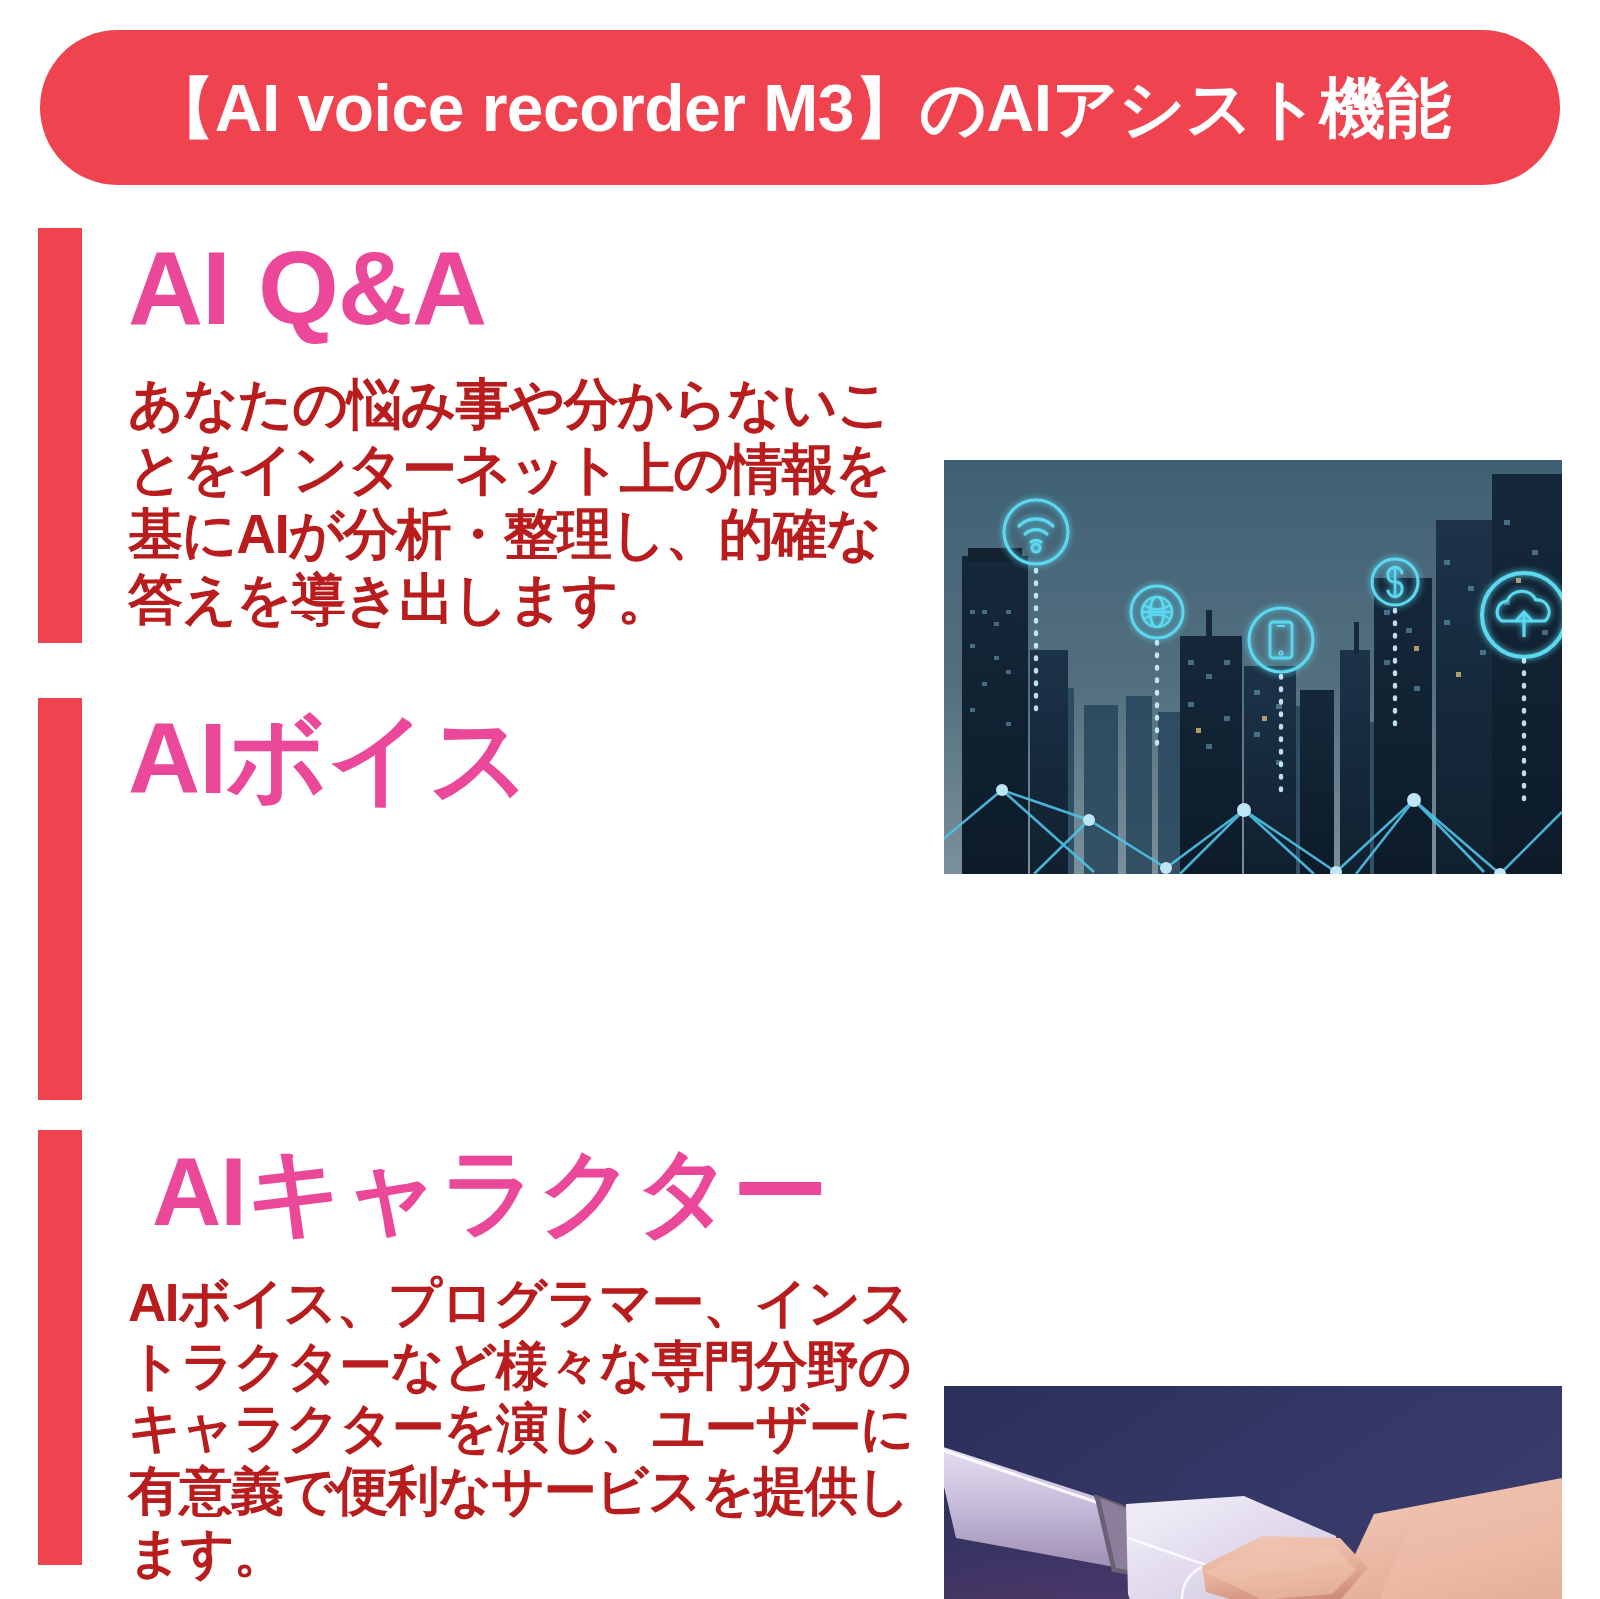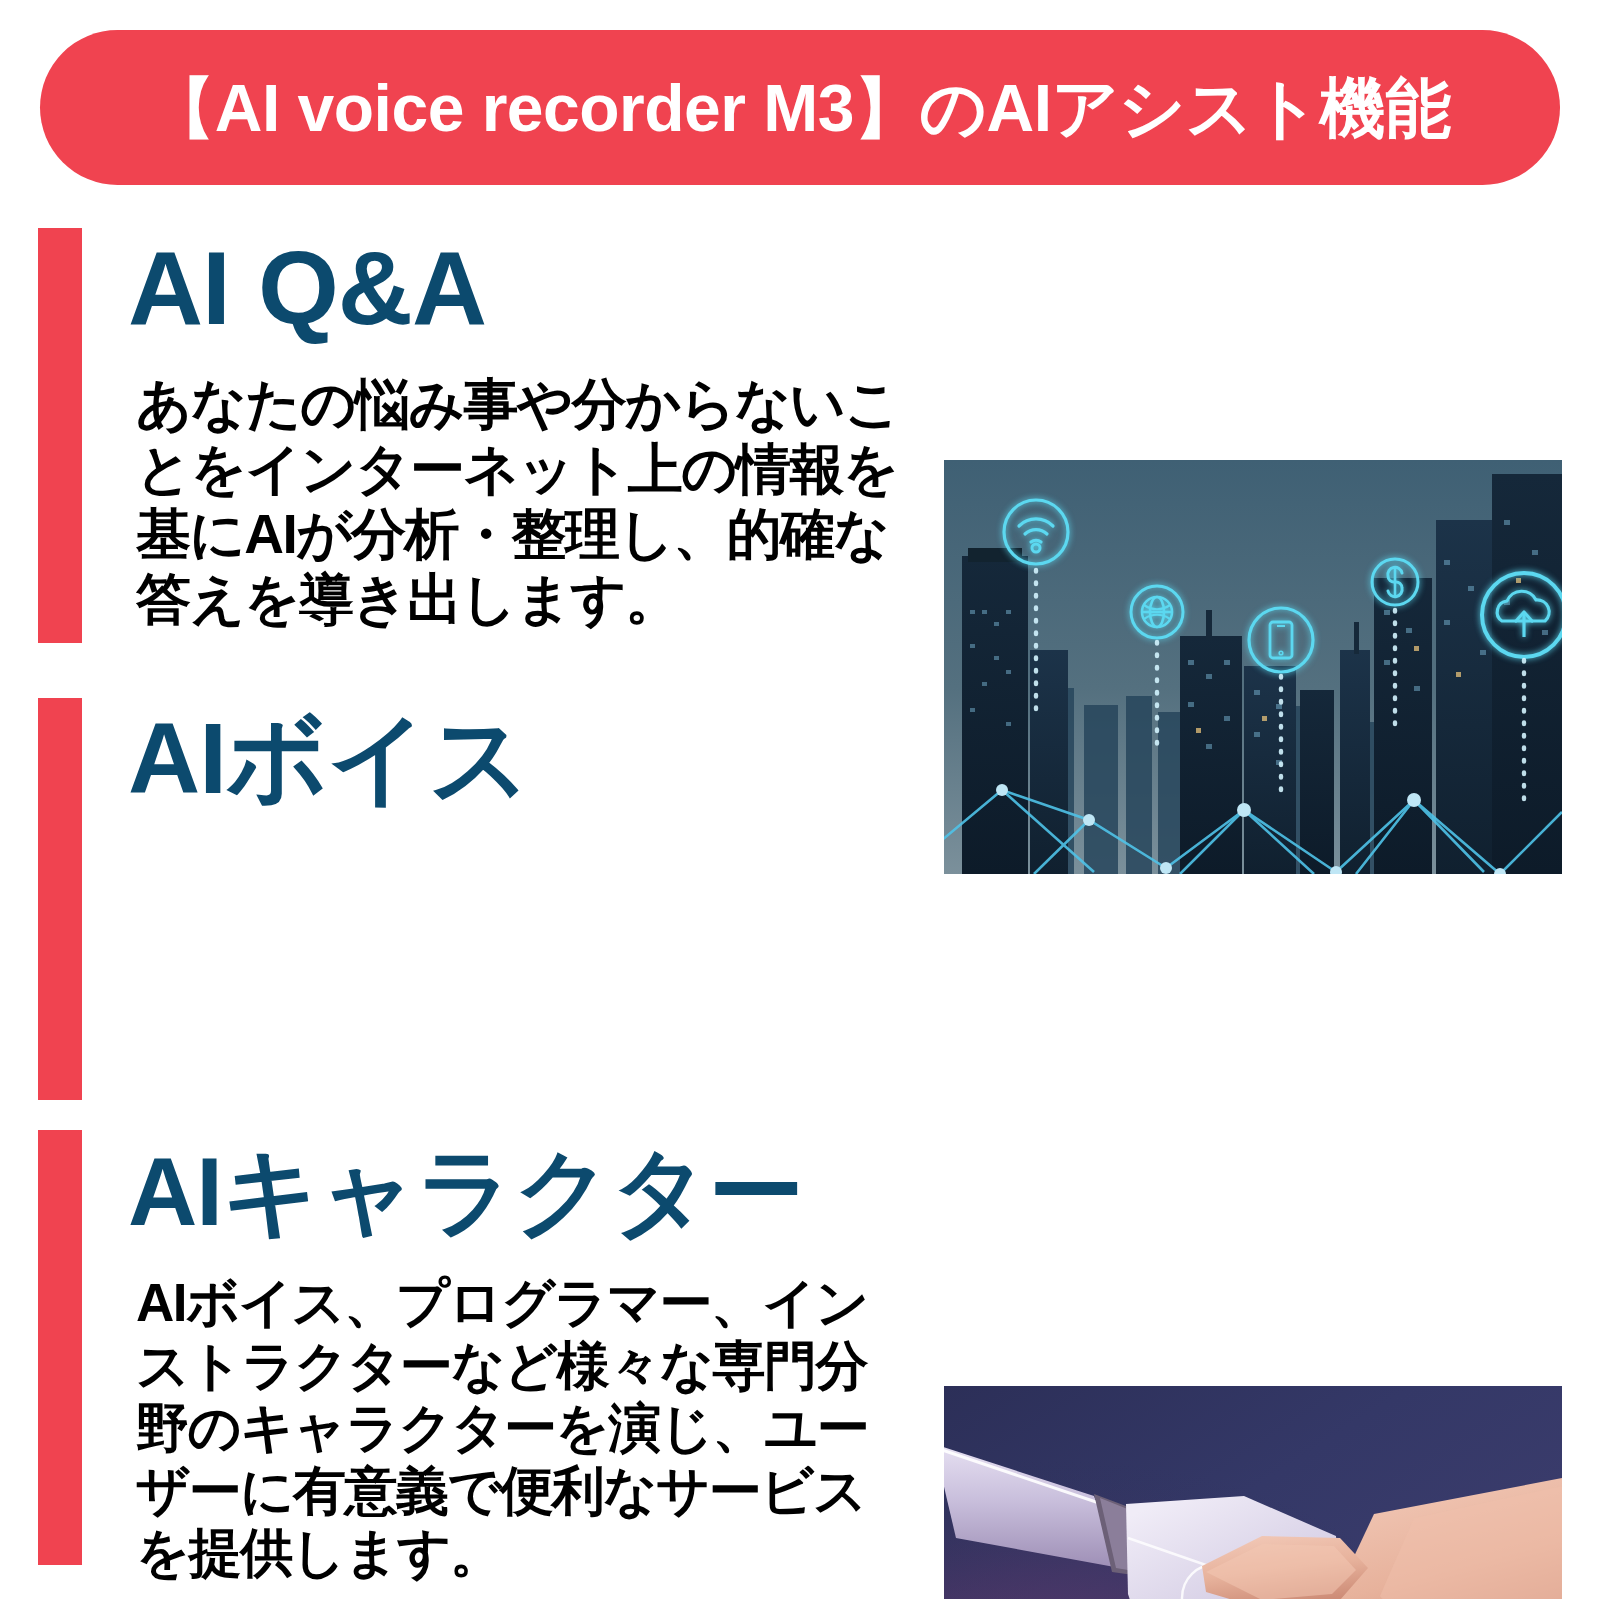--- a/index.html
+++ b/index.html
@@ -62,38 +62,38 @@
   .row3 .accent-bar { height: 435px; }
 
   .text-col {
     position: absolute;
     left: 128px;
     top: 0;
     width: 790px;
   }
 
   .feature-title {
-    color: #0c4a6e;
+    color: #ec4899;
     font-weight: bold;
     line-height: 1.0;
     letter-spacing: -1px;
     margin: 0;
     white-space: nowrap;
   }
   .row1 .feature-title { font-size: 104px; padding-top: 8px; }
   .row2 .feature-title { font-size: 100px; padding-top: 10px; }
-  .row3 .feature-title { font-size: 96px;  padding-top: 14px; }
+  .row3 .feature-title { font-size: 96px;  padding-top: 14px; margin-left: 24px; }
 
   .feature-body {
-    color: #000000;
+    color: #b91c1c;
     font-weight: bold;
     font-size: 55px;
     line-height: 1.18;
     letter-spacing: -1.5px;
-    margin: 8px;
+    margin: 0;
   }
   .row1 .feature-body { margin-top: 32px; }
   .row2 .feature-body { margin-top: 40px; }
   .row3 .feature-body { margin-top: 32px; font-size: 53px; }
 
   
   .photo {
     position: absolute;
     left: 944px;
     width: 618px;

